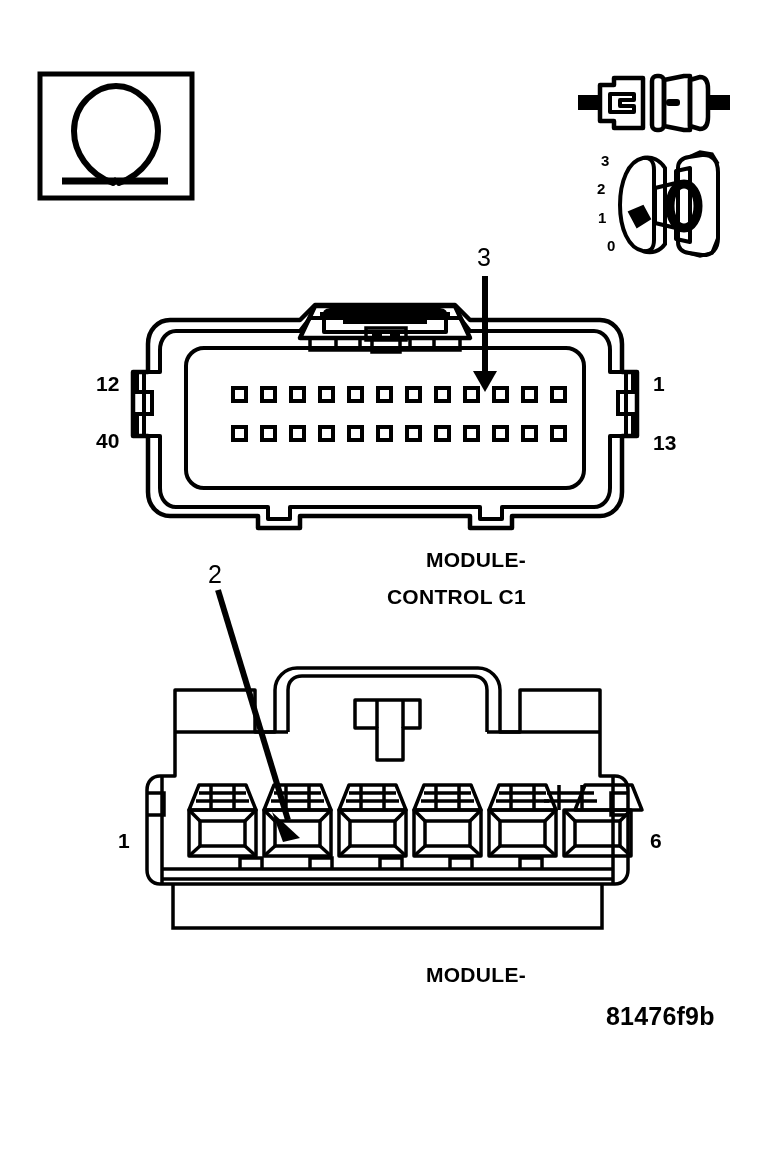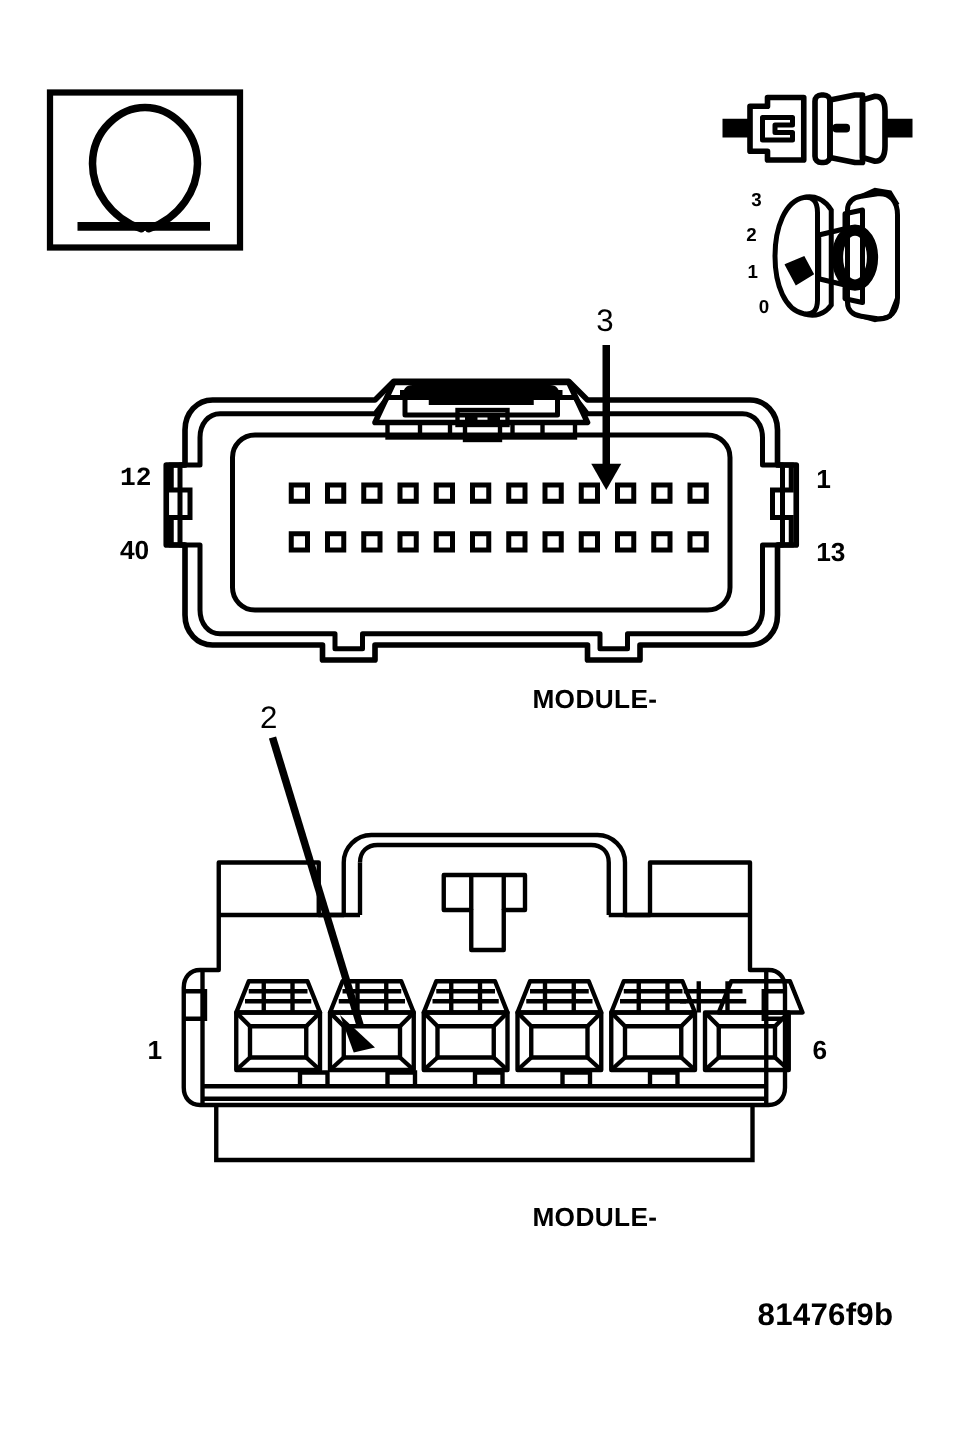--- a/index.html
+++ b/index.html
@@ -342,31 +342,32 @@
   </svg>
 
   <div class="lbl lbl-dial" style="left:601px; top:153px;">3</div>
   <div class="lbl lbl-dial" style="left:597px; top:181px;">2</div>
   <div class="lbl lbl-dial" style="left:598px; top:210px;">1</div>
   <div class="lbl lbl-dial" style="left:607px; top:238px;">0</div>
 
   <div class="lbl lbl-callout" style="left:477px; top:245px;">3</div>
   <div class="lbl lbl-callout" style="left:208px; top:562px;">2</div>
 
-  <div class="lbl lbl-pin" style="left:96px; top:373px;font-family:Liberation Mono, monospace;">12</div>
+  <div class="lbl lbl-pin" style="left:96px; top:373px;">12</div>
   <div class="lbl lbl-pin" style="left:96px; top:430px;">40</div>
   <div class="lbl lbl-pin" style="left:653px; top:373px;">1</div>
   <div class="lbl lbl-pin" style="left:653px; top:432px;">13</div>
 
   <div class="caption-block" style="left:246px; top:548px;">
     <div class="lbl-caption">MODULE-</div>
+    <div class="lbl-caption">CONTROL C1</div>
   </div>
 
   <div class="lbl lbl-pin" style="left:118px; top:830px;">1</div>
   <div class="lbl lbl-pin" style="left:650px; top:830px;">6</div>
 
   <div class="caption-block" style="left:246px; top:963px;">
     <div class="lbl-caption">MODULE-</div>
   </div>
 
-  <div class="lbl lbl-figid" style="left:606px; top:1040px;">81476f9b</div>
+  <div class="lbl lbl-figid" style="left:606px; top:1004px;">81476f9b</div>
 
 </div>
 
 </body></html>

